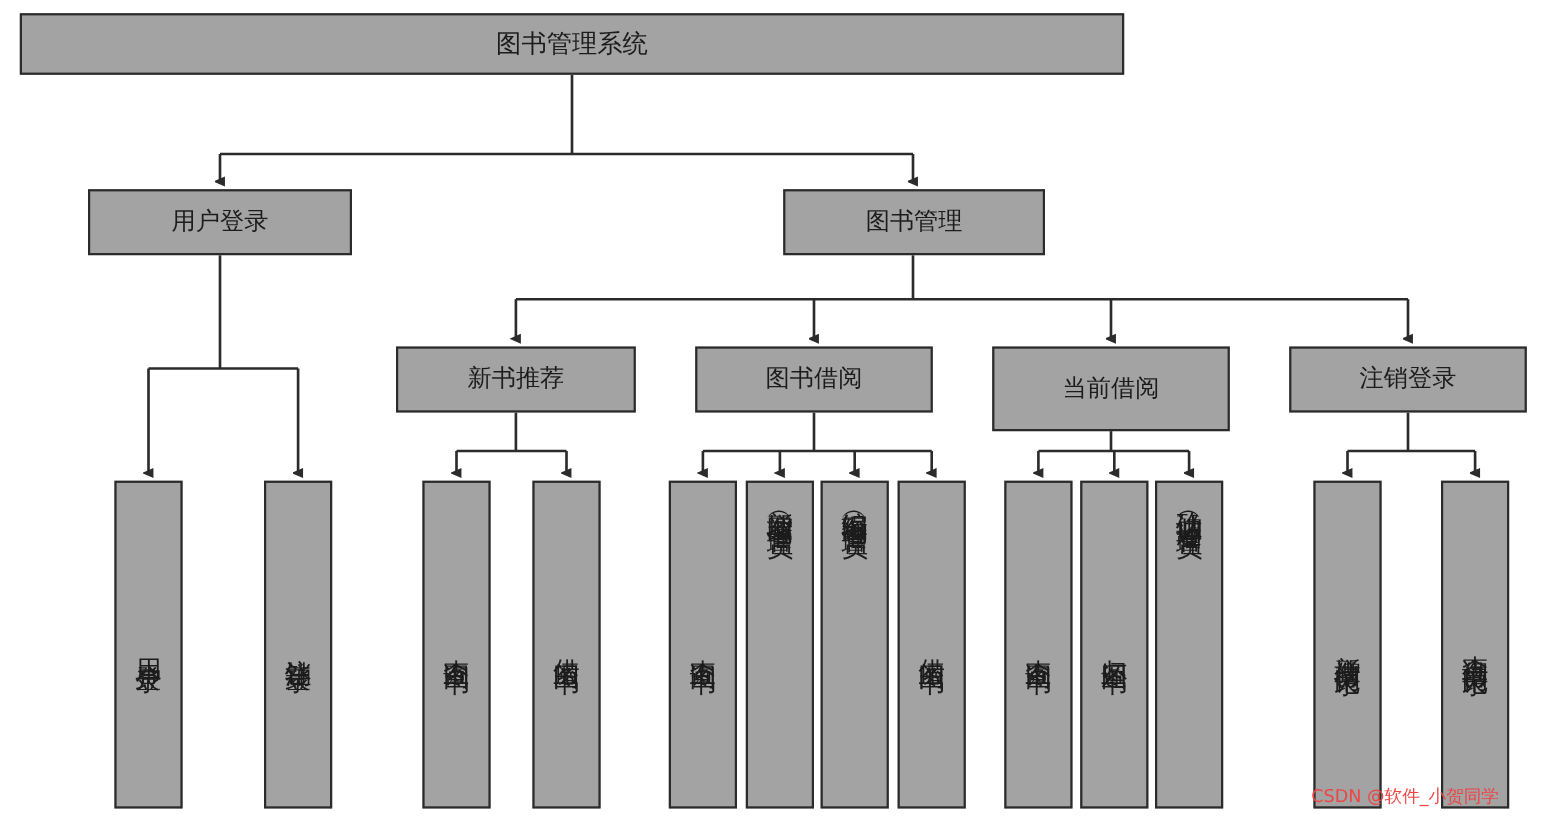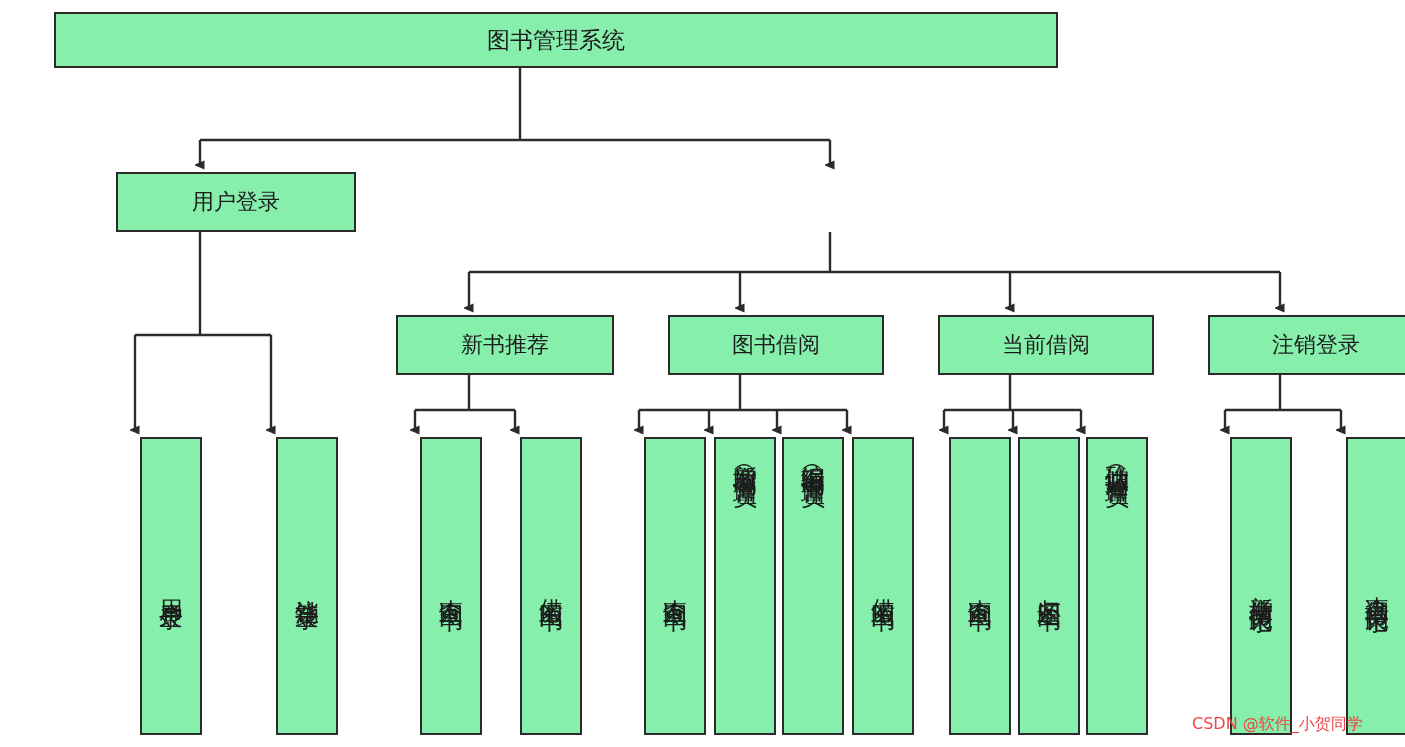--- a/index.html
+++ b/index.html
@@ -22,26 +22,25 @@
     position: absolute;
     left: 0;
     top: 0;
     width: 1405px;
     height: 747px;
   }
   .node-box {
     position: absolute;
     box-sizing: border-box;
     border: 2px solid #2b2b2b;
-    background: #86efac;
+    background: #a3a3a3;
     display: flex;
     align-items: center;
     justify-content: center;
     overflow: hidden;
-    margin-left: 36px;
   }
   .node-label {
     color: #1c1c1c;
     font-family: "DejaVu Sans", "Liberation Sans", sans-serif;
     line-height: 1.0;
     white-space: nowrap;
     text-align: center;
   }
   
   .node-h .node-label {
@@ -147,28 +146,31 @@
     </g>
   </svg>
 
   <div class="node-box node-h node-root" style="left: 18px; top: 12px; width: 1004px; height: 56px;">
     <span class="node-label">图书管理系统</span>
   </div>
 
   <div class="node-box node-h" style="left: 80px; top: 172px; width: 240px; height: 60px;">
     <span class="node-label">用户登录</span>
   </div>
+  <div class="node-box node-h" style="left: 712px; top: 172px; width: 238px; height: 60px;">
+    <span class="node-label">图书管理</span>
+  </div>
 
   <div class="node-box node-h" style="left: 632px; top: 315px; width: 216px; height: 60px;">
     <span class="node-label">图书借阅</span>
   </div>
   <div class="node-box node-h" style="left: 360px; top: 315px; width: 218px; height: 60px;">
     <span class="node-label">新书推荐</span>
   </div>
-  <div class="node-box node-h" style="left: 902px; top: 315px; width: 216px; height: 60px;">
+  <div class="node-box node-h" style="left: 902px; top: 315px; width: 216px; height: 77px;">
     <span class="node-label">当前借阅</span>
   </div>
   <div class="node-box node-h" style="left: 1172px; top: 315px; width: 216px; height: 60px;">
     <span class="node-label">注销登录</span>
   </div>
 
   <div class="node-box node-v centered" style="left: 104px; top: 437px; width: 62px; height: 298px;">
     <span class="node-label">用户登录</span>
   </div>
   <div class="node-box node-v centered" style="left: 240px; top: 437px; width: 62px; height: 298px;">

